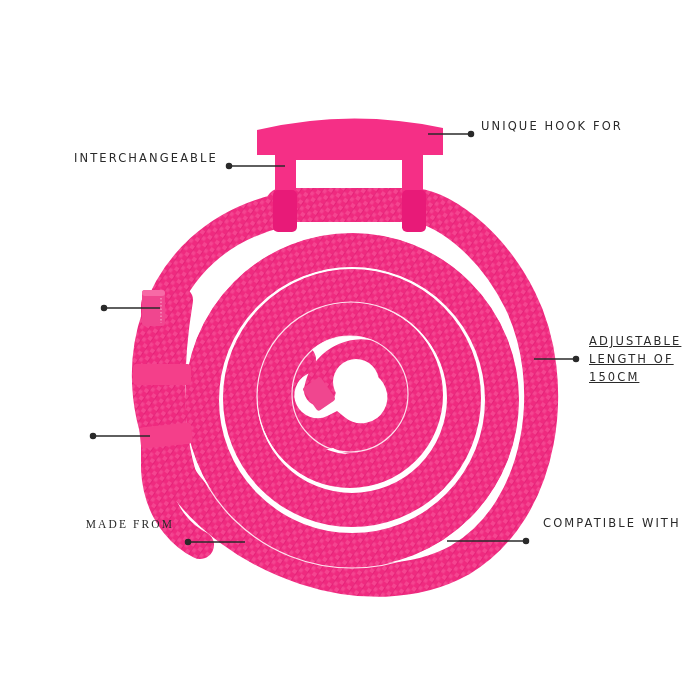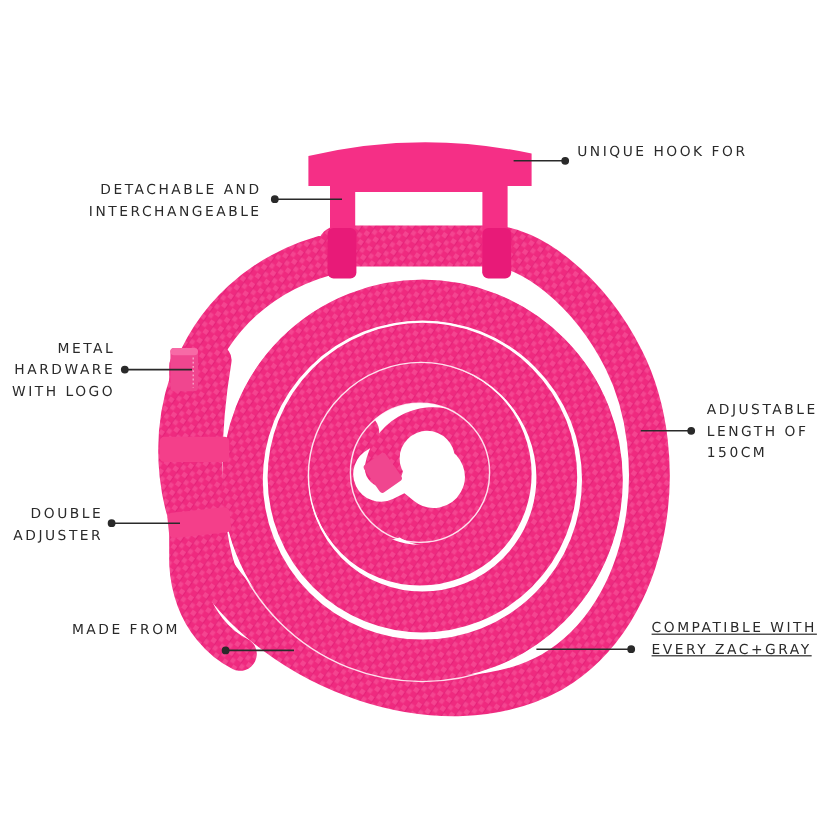--- a/index.html
+++ b/index.html
@@ -86,47 +86,36 @@
       <line x1="93" y1="436" x2="150" y2="436"></line>
         <circle cx="93" cy="436" r="2.6"></circle>
       <line x1="188" y1="542" x2="245" y2="542"></line>
         <circle cx="188" cy="542" r="2.6"></circle>
       <line x1="447" y1="541" x2="526" y2="541"></line>
         <circle cx="526" cy="541" r="2.6"></circle>
     </g>
   </svg>
 
   <div class="label right-align" style="right:482px; top:149px;">
-    <span>DETACHABLE AND</span>
     <span>INTERCHANGEABLE</span>
   </div>
 
   <div class="label left-align" style="left:481px; top:117px;">
     <span>UNIQUE HOOK FOR</span>
   </div>
 
-  <div class="label right-align" style="right:604px; top:281px;">
-    <span>METAL</span>
-    <span>HARDWARE</span>
-    <span>WITH LOGO</span>
-  </div>
 
-  <div class="label left-align" style="left:589px; top:332px;">
+  <div class="label left-align" style="left:589px; top:332px;text-decoration:underline;">
     <span>ADJUSTABLE</span>
     <span>LENGTH OF</span>
     <span>150CM</span>
   </div>
 
-  <div class="label right-align" style="right:614px; top:419px;">
-    <span>DOUBLE</span>
-    <span>ADJUSTER</span>
-  </div>
 
-  <div class="label right-align" style="right:550px; top:515px;">
+  <div class="label right-align" style="right:526px; top:515px;font-family:Liberation Serif, serif;">
     <span>MADE FROM</span>
   </div>
 
-  <div class="label left-align" style="left:543px; top:514px;text-decoration:underline;">
+  <div class="label left-align" style="left:543px; top:514px;">
     <span>COMPATIBLE WITH</span>
-    <span>EVERY ZAC+GRAY</span>
   </div>
 
 </div>
 
 </body></html>

